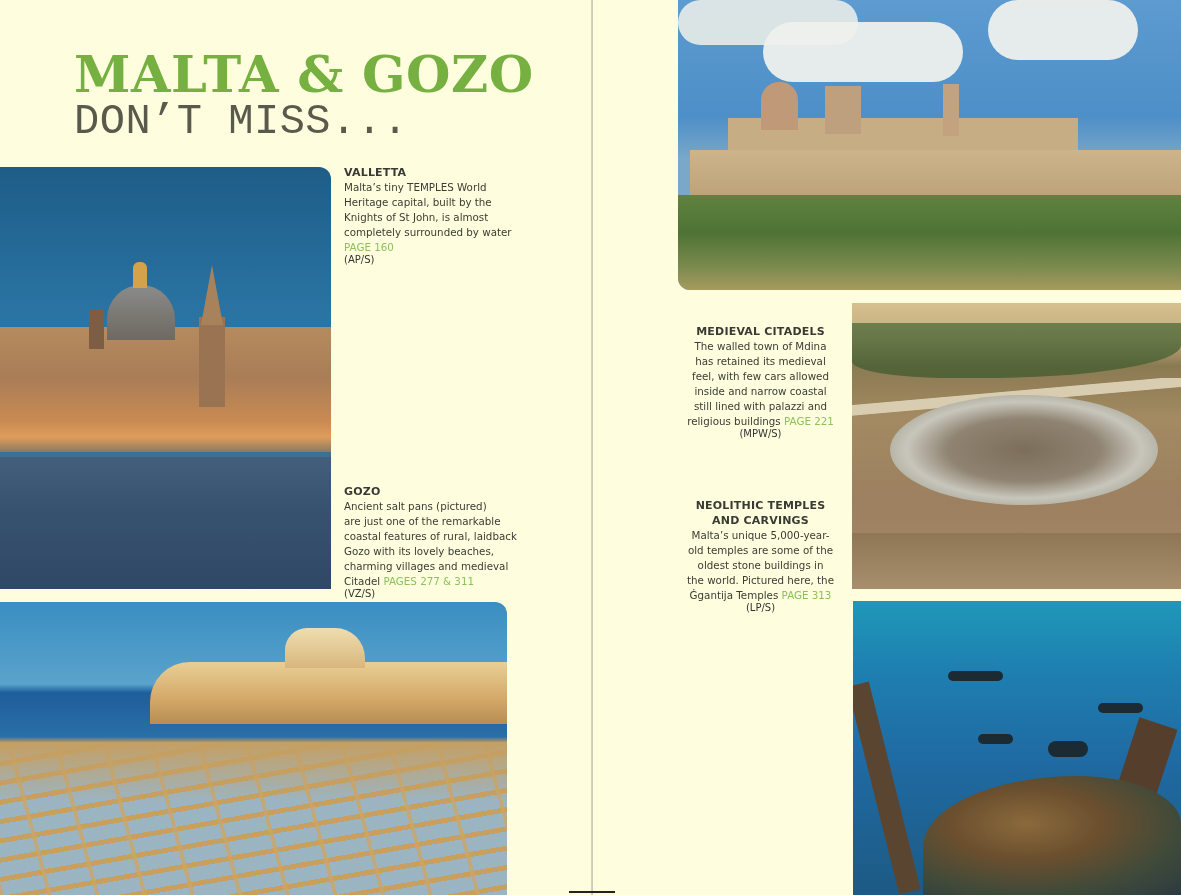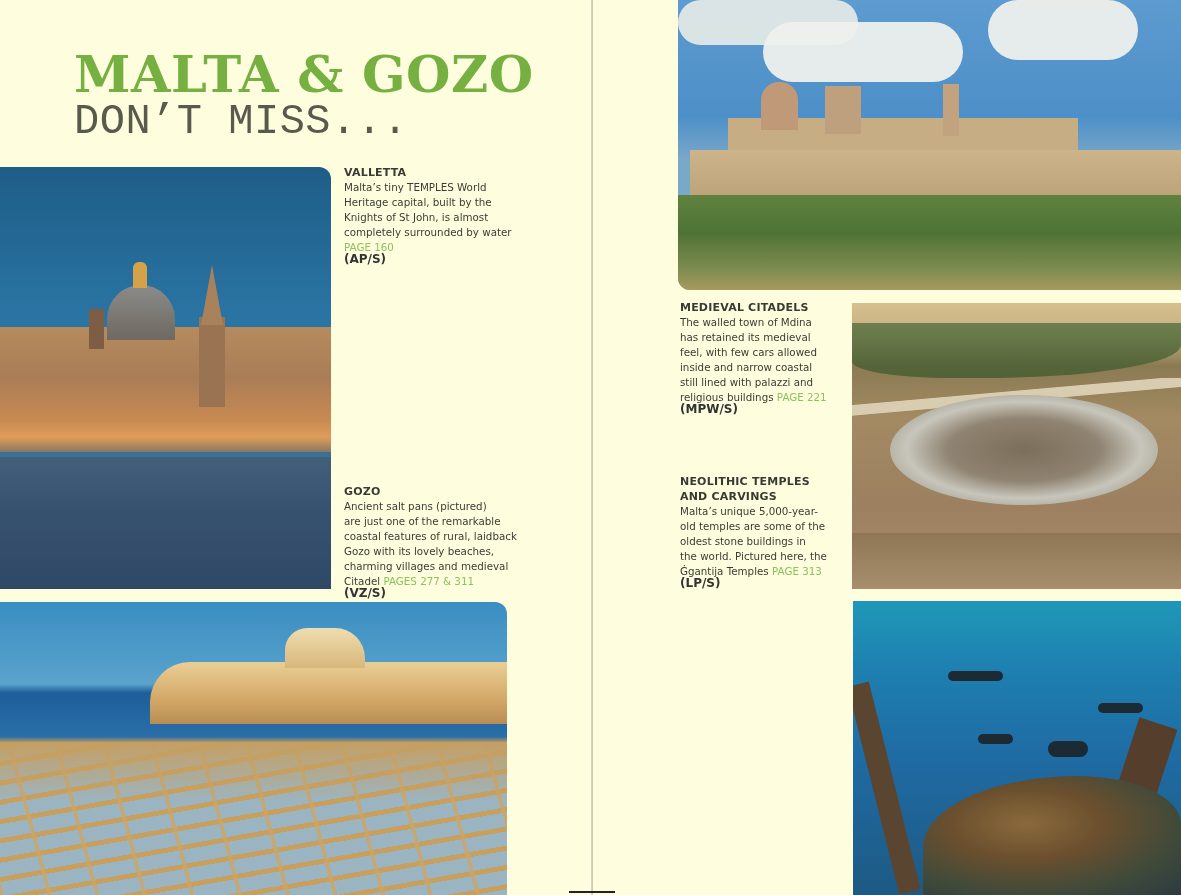--- a/index.html
+++ b/index.html
@@ -100,22 +100,22 @@
     #ph-dive .diver { background: #1c2a34; border-radius: 8px; height: 10px; }
     #ph-dive .d1 { left: 95px; top: 70px; width: 55px; }
     #ph-dive .d2 { left: 245px; top: 102px; width: 45px; }
     #ph-dive .d3 { left: 125px; top: 133px; width: 35px; }
     #ph-dive .d4 { left: 195px; top: 140px; width: 40px; height: 16px; }
 
     
     .cap { position: absolute; font-family: "DejaVu Sans", sans-serif; font-size: 10.3px; line-height: 15px; color: #3b3b33; }
     .cap .hd { font-weight: bold; font-size: 11px; line-height: 15px; color: #3a3a34; letter-spacing: 0.2px; }
     .cap .pg { color: #8cc15b; }
-    .cap .credit { font-size: 12px; line-height: 9px; color: #333; display: block; font-weight: bold; }
-    .cap.right { text-align: left; }
+    .cap .credit { font-size: 10px; line-height: 9px; color: #333; display: block; }
+    .cap.right { text-align: center; margin-top: 24px; }
     .cap .line { display: block; white-space: nowrap; }
   </style>
 </head>
 <body>
 
 <div class="spread">
 
   <div class="photo" id="ph-valletta">
     <div class="layer city"></div>
     <div class="layer belfry"></div>

